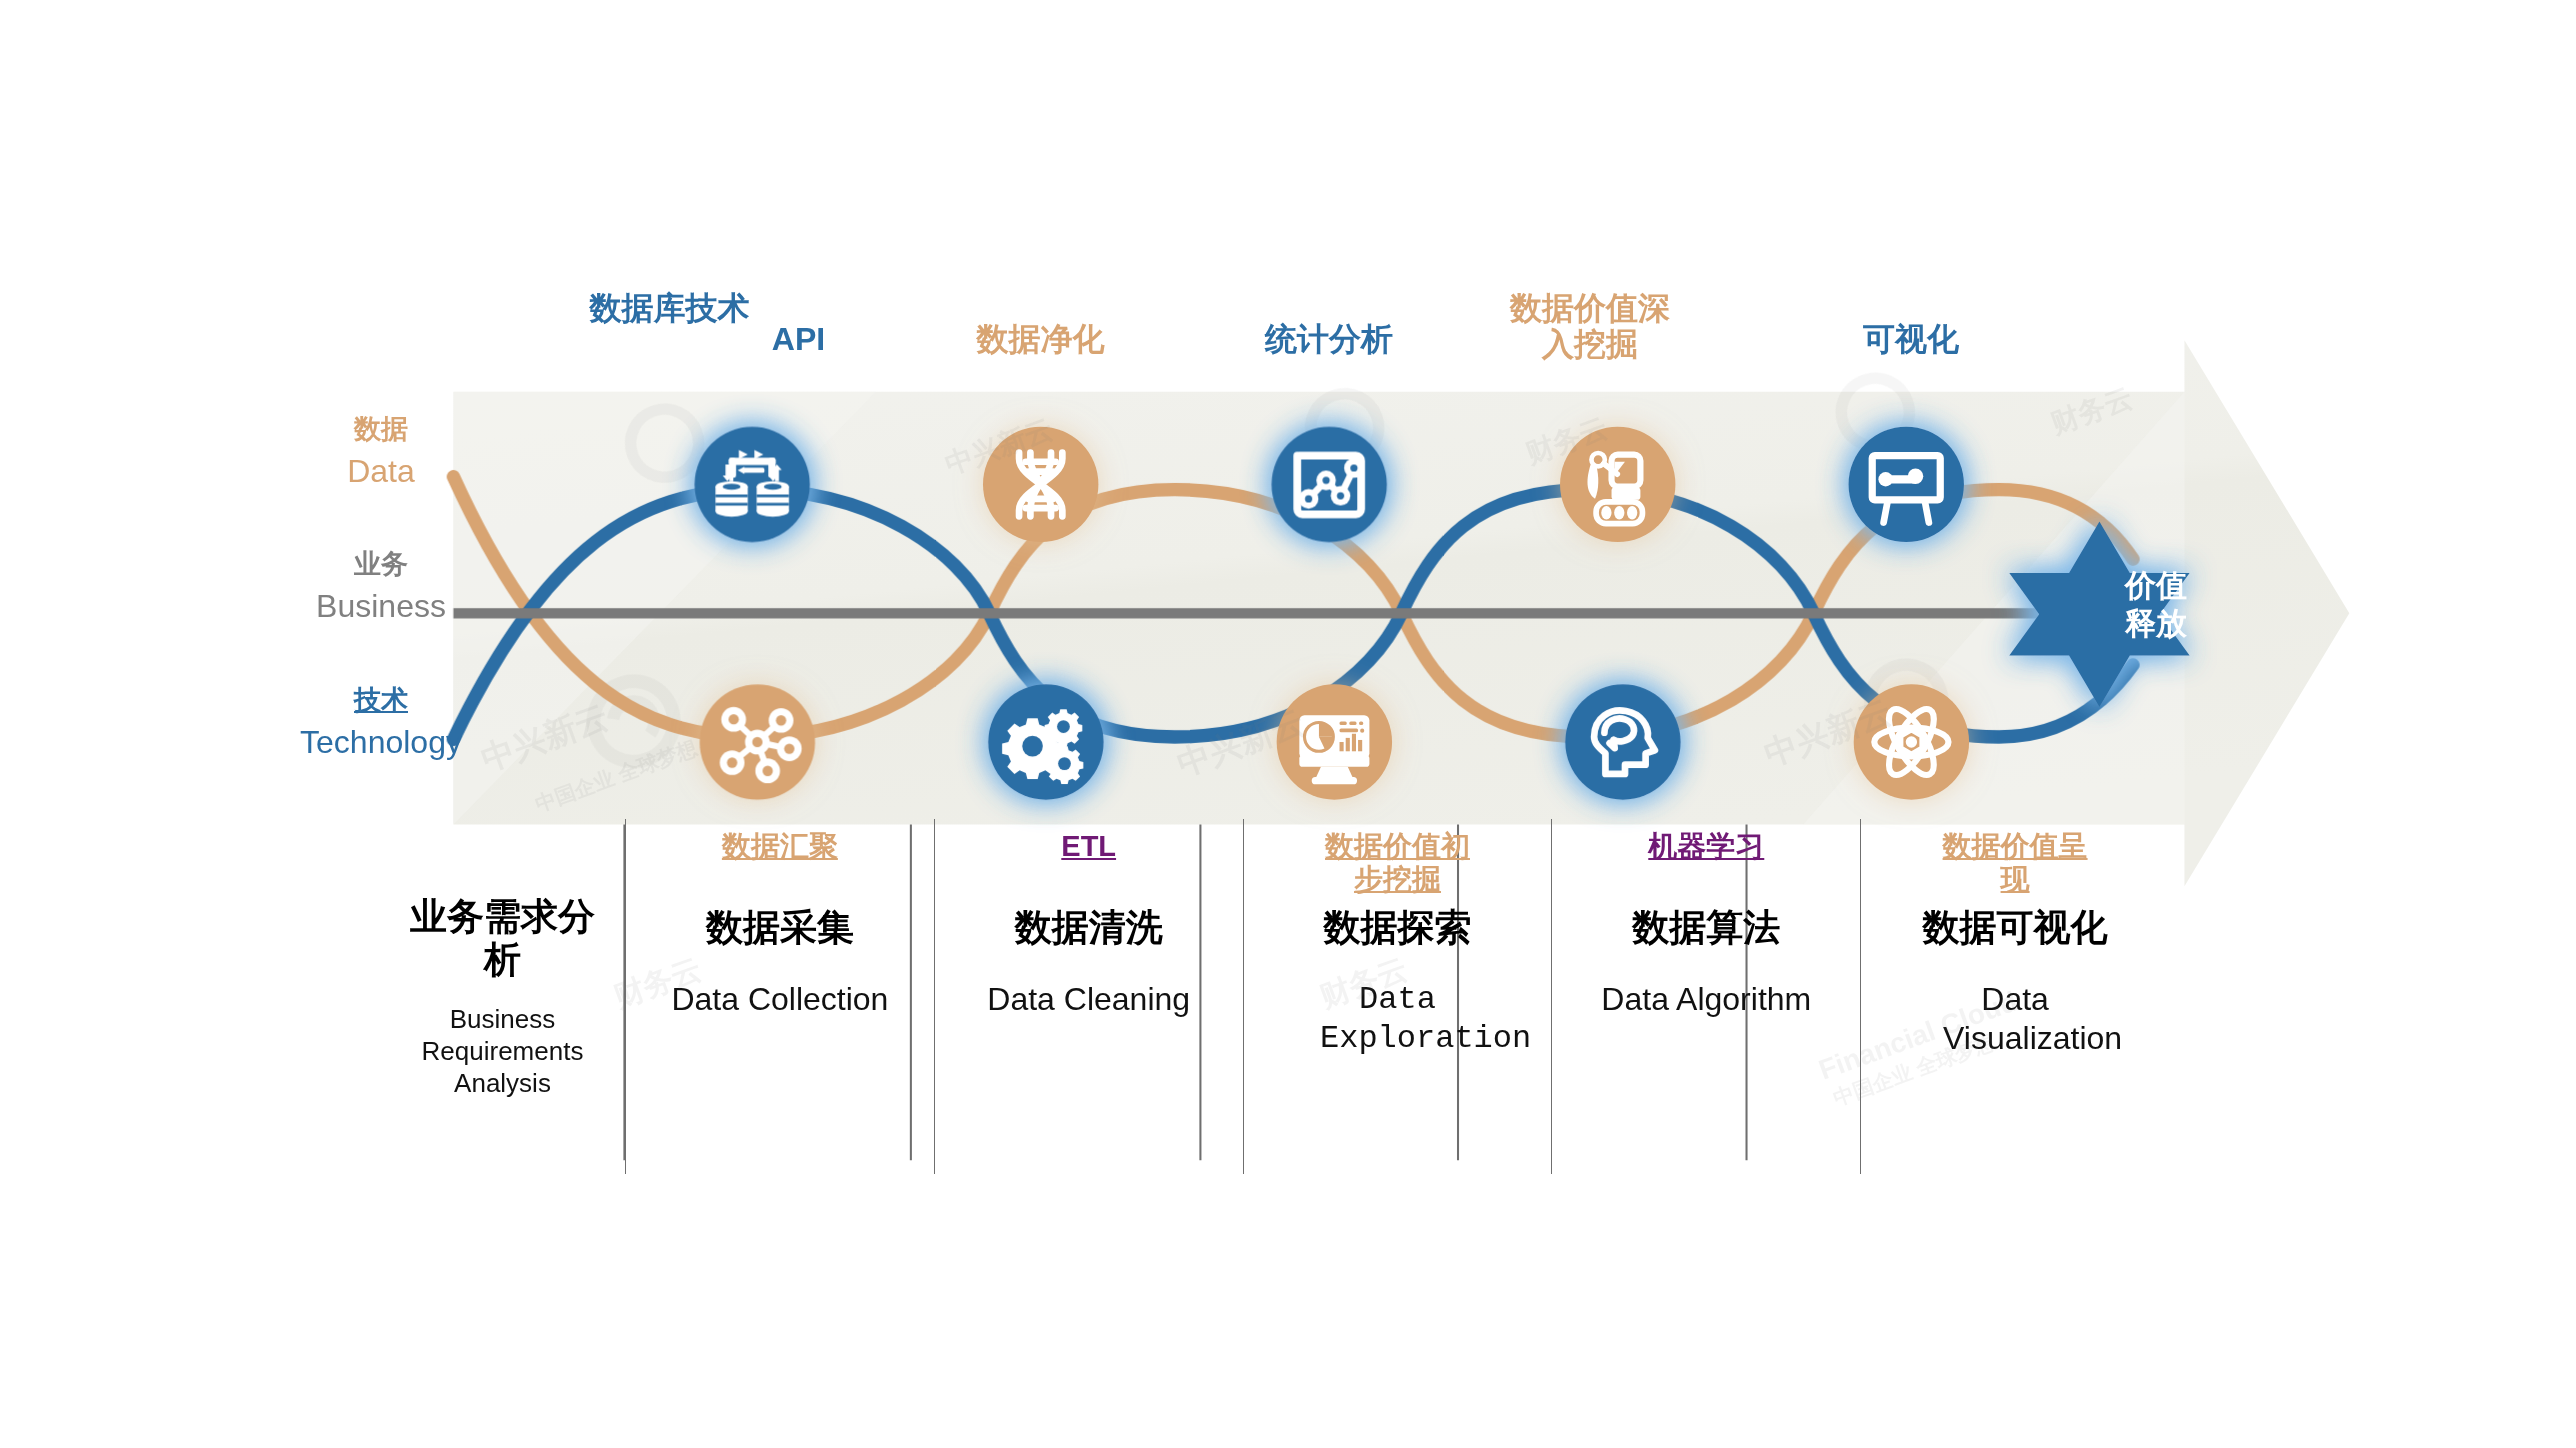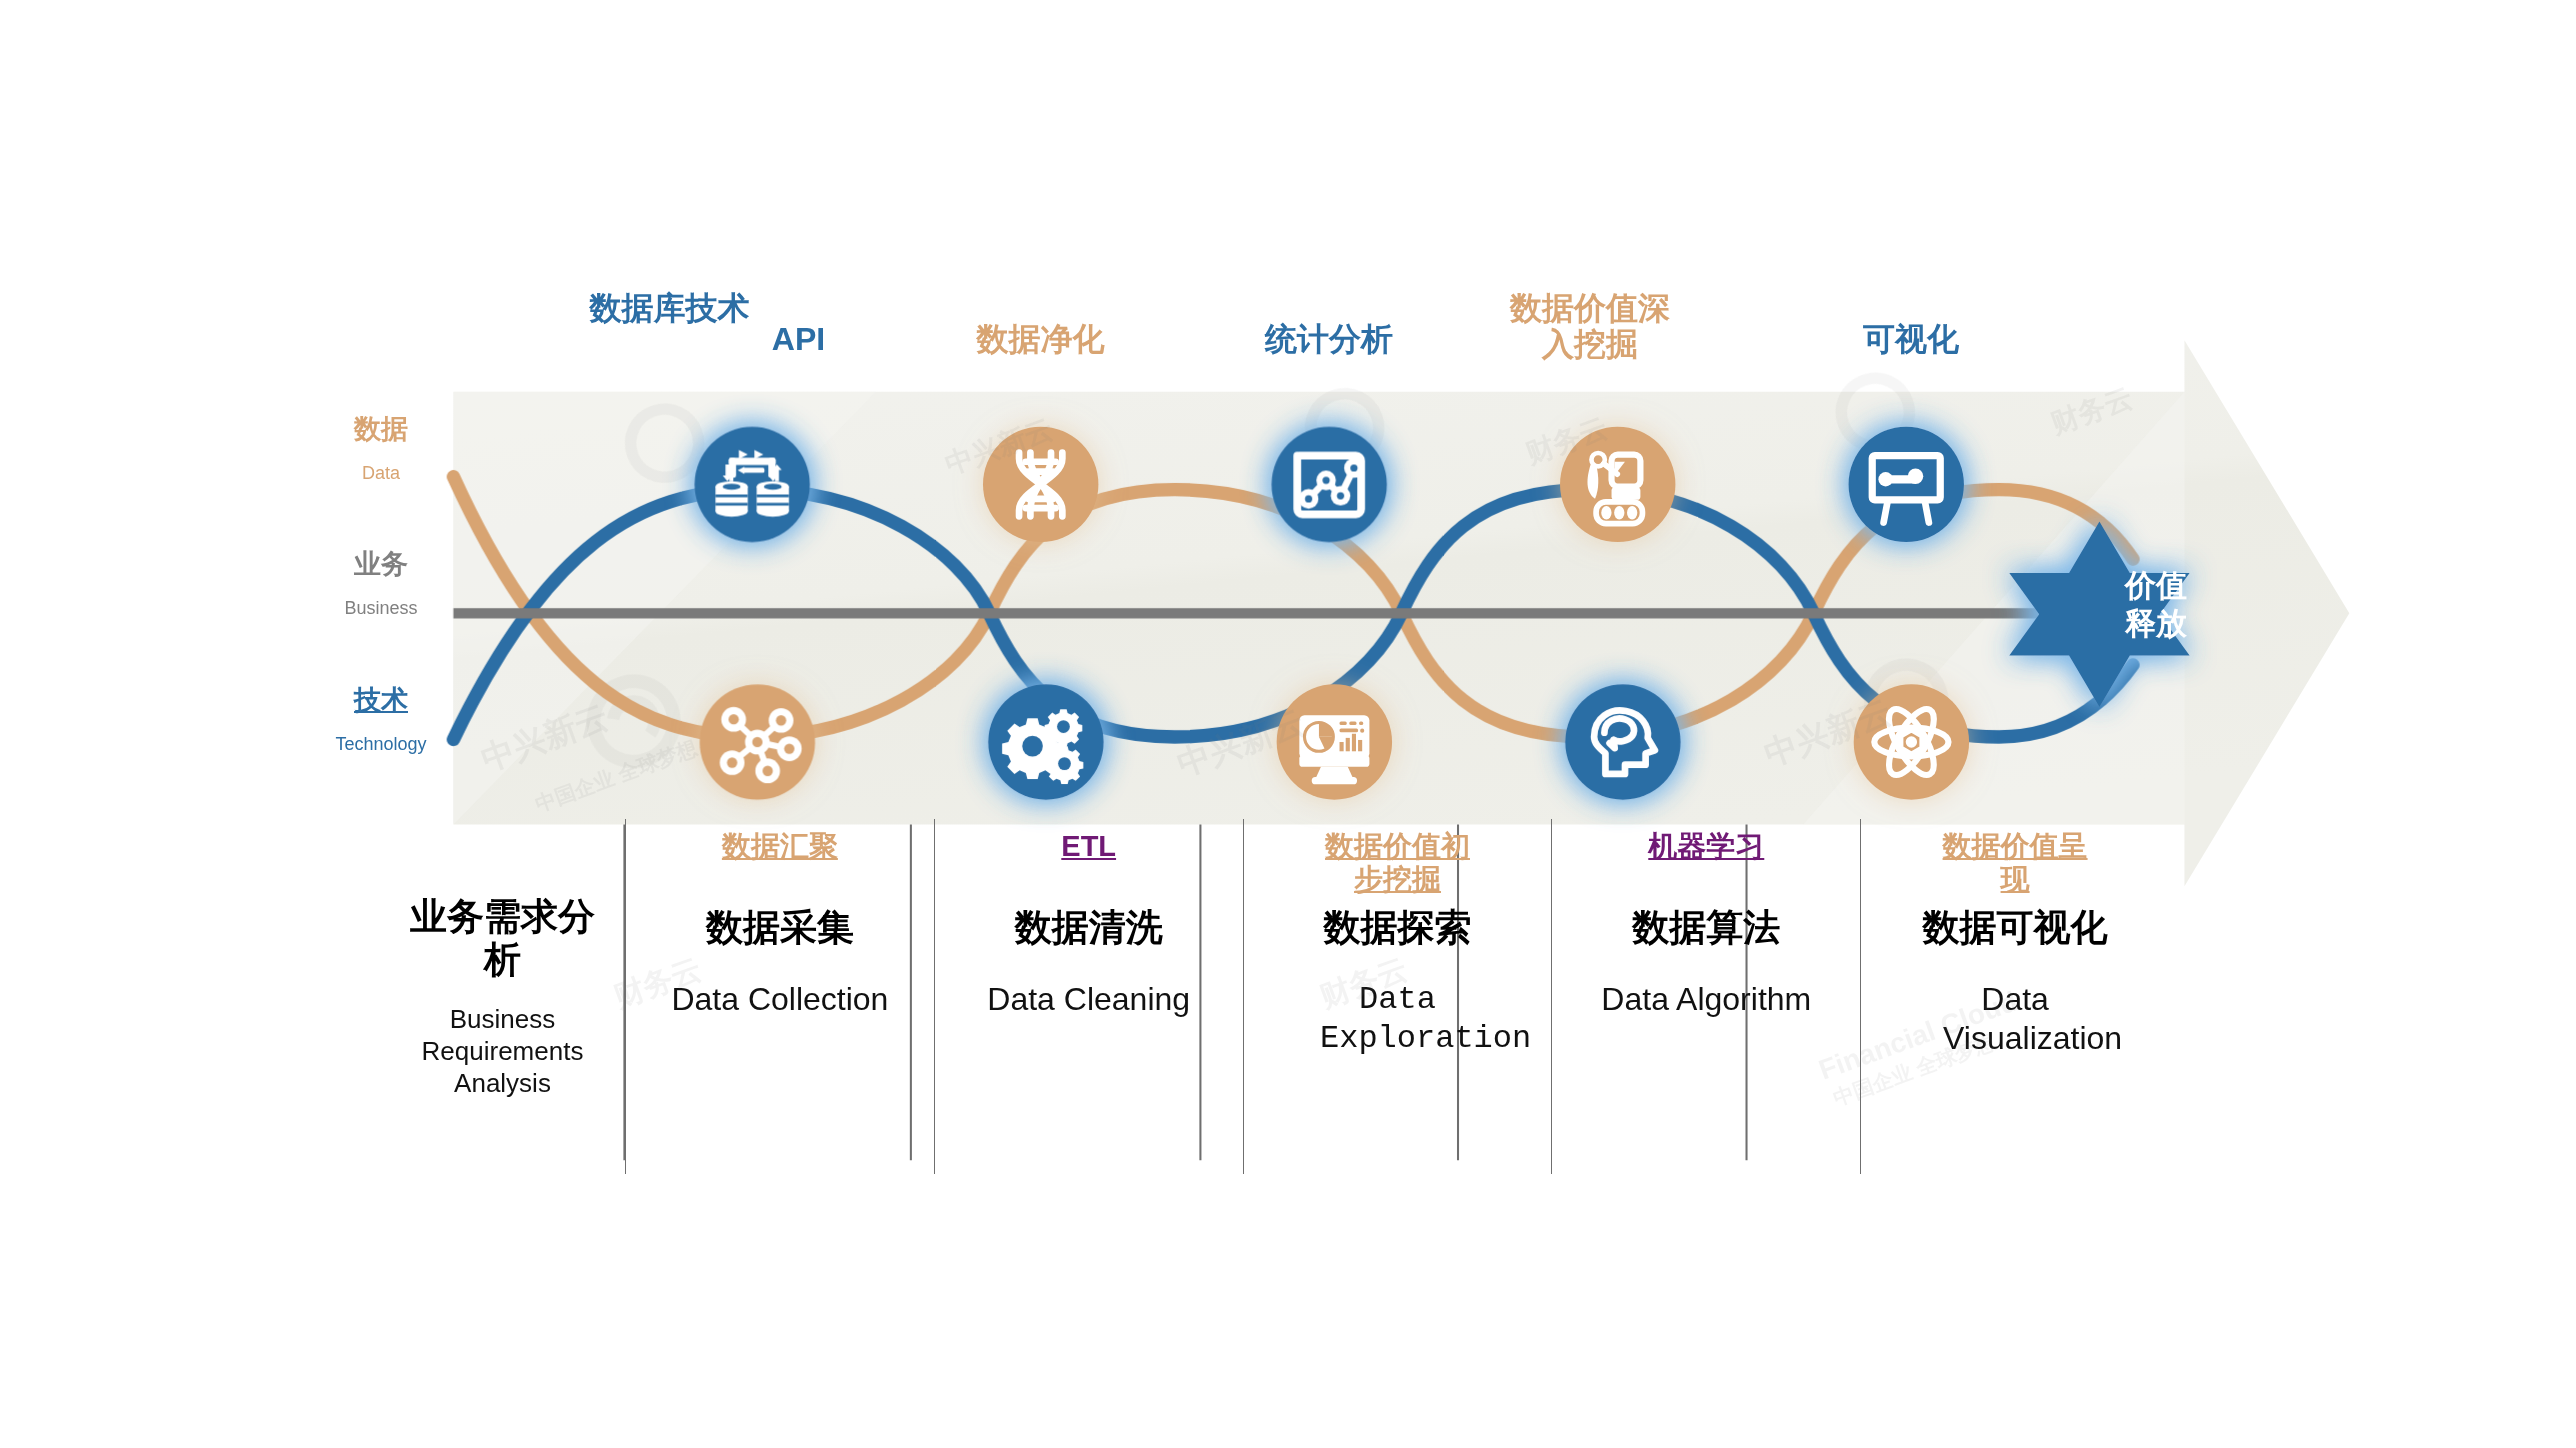--- a/index.html
+++ b/index.html
@@ -5,21 +5,21 @@
   html,body{margin:0;padding:0;background:#ffffff;}
   body{
     width:2576px;height:1449px;position:relative;overflow:hidden;
     font-family:"Liberation Sans","DejaVu Sans",sans-serif;
   }
   #stage{position:absolute;left:0;top:0;width:2576px;height:1449px;}
 
   
   .axis-label{position:absolute;text-align:center;width:216px;left:273px;}
   .axis-cn{font-size:27px;font-weight:bold;line-height:1.05;}
-  .axis-en{font-size:18px;line-height:1.15;margin-top:20px;}
+  .axis-en{font-size:32px;line-height:1.15;margin-top:10px;}
   #lab-data{top:415px;}
   #lab-data .axis-cn{color:#d8a472;}
   #lab-data .axis-en{color:#d8a472;}
   #lab-business{top:550px;}
   #lab-business .axis-cn{color:#808080;}
   #lab-business .axis-en{color:#808080;}
   #lab-technology{top:686px;}
   #lab-technology .axis-cn{color:#2c6ea5;text-decoration:underline;}
   #lab-technology .axis-en{color:#2c6ea5;}
 

